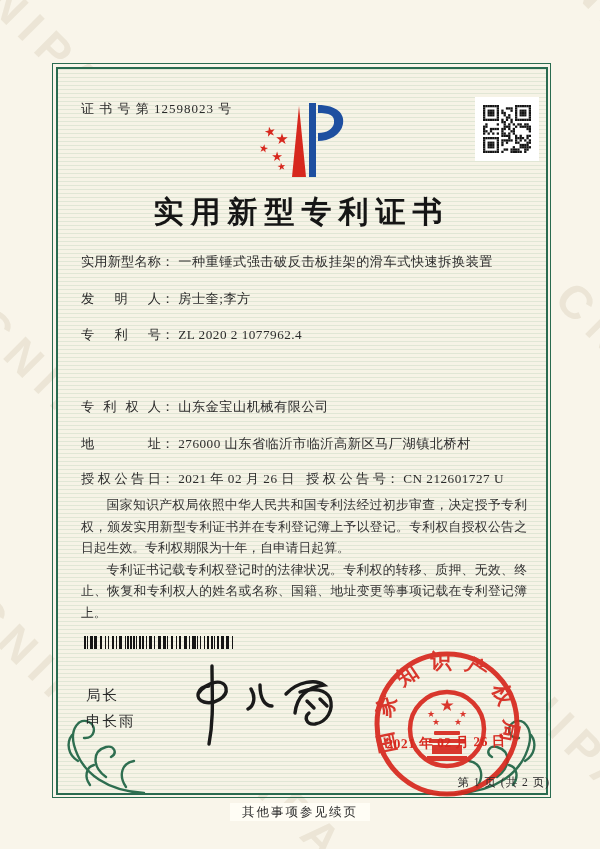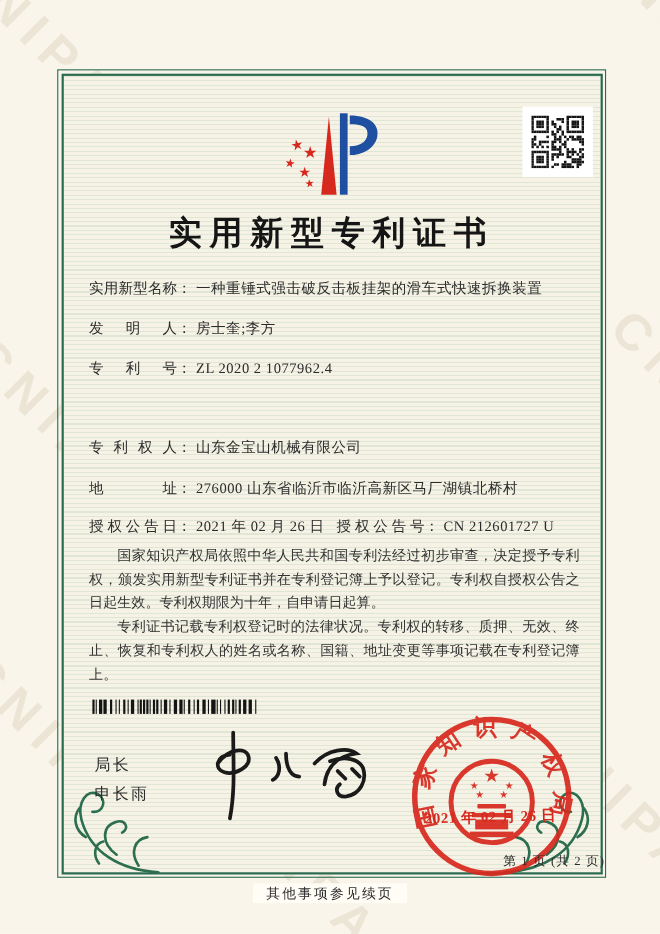--- a/index.html
+++ b/index.html
@@ -102,20 +102,21 @@
     <svg class="corner-flourish br" viewBox="0 0 92 92">
       <g fill="none" stroke="#2e6e50" stroke-width="2.4" stroke-linecap="round">
         <path d="M90,88 C55,86 28,70 20,40 C16,24 25,12 35,17 C43,21 41,34 30,33"></path>
         <path d="M52,72 C38,62 38,46 52,42 C60,40 64,48 57,52"></path>
         <path d="M72,82 C64,70 68,58 80,56"></path>
         <path d="M24,56 C14,50 12,38 18,30"></path>
         <path d="M36,80 C30,72 32,62 40,60"></path>
       </g>
     </svg>
 
+    <div class="cert-no">证 书 号 第 12598023 号</div>
 
     <svg class="logo" viewBox="0 0 104 90">
       <polygon points="48,12 55,83 41,83" fill="#d7281e"></polygon>
       <rect x="58" y="9" width="7" height="74" fill="#1e4fa0"></rect>
       <path d="M67,11 C86,11 94,20 92,30 C90,41 78,47 67,47 L67,39 C76,39 82,35 83,29 C84,21 78,19 67,19 Z" fill="#1e4fa0"></path>
       <text x="20" y="42" font-size="13" fill="#d7281e" text-anchor="middle" transform="rotate(-12 20 42)">★</text>
       <text x="31" y="50" font-size="15" fill="#d7281e" text-anchor="middle">★</text>
       <text x="12" y="58" font-size="11" fill="#d7281e" text-anchor="middle" transform="rotate(10 12 58)">★</text>
       <text x="26" y="67" font-size="13" fill="#d7281e" text-anchor="middle">★</text>
       <text x="31" y="76" font-size="10" fill="#d7281e" text-anchor="middle" transform="rotate(-8 31 76)">★</text>

